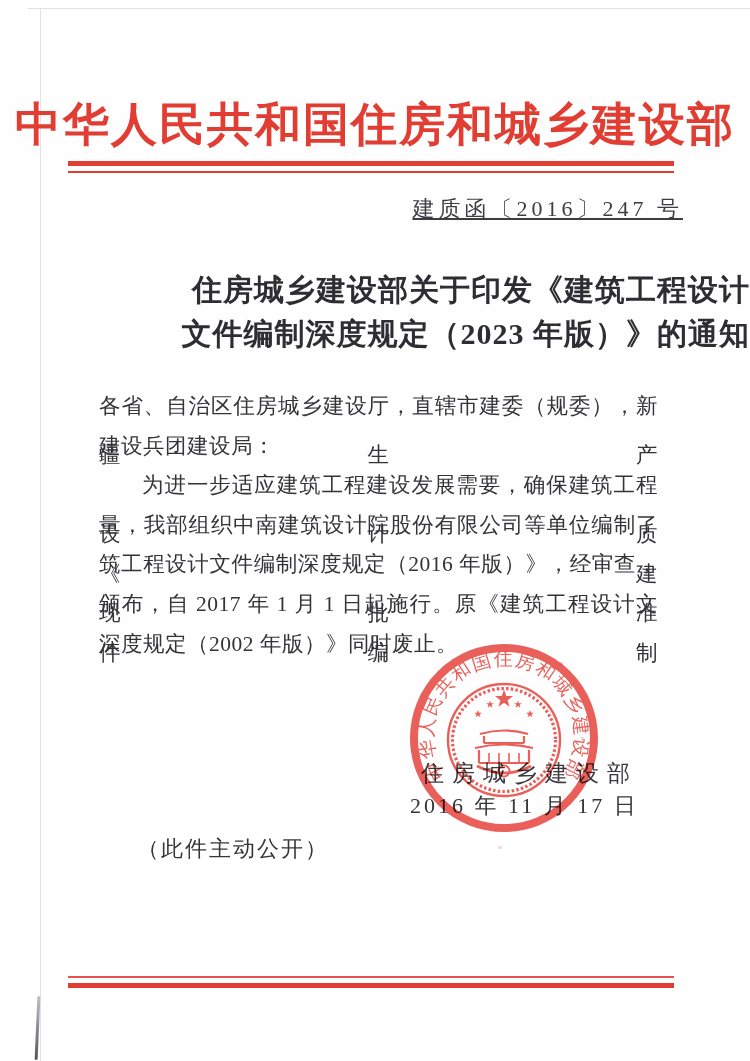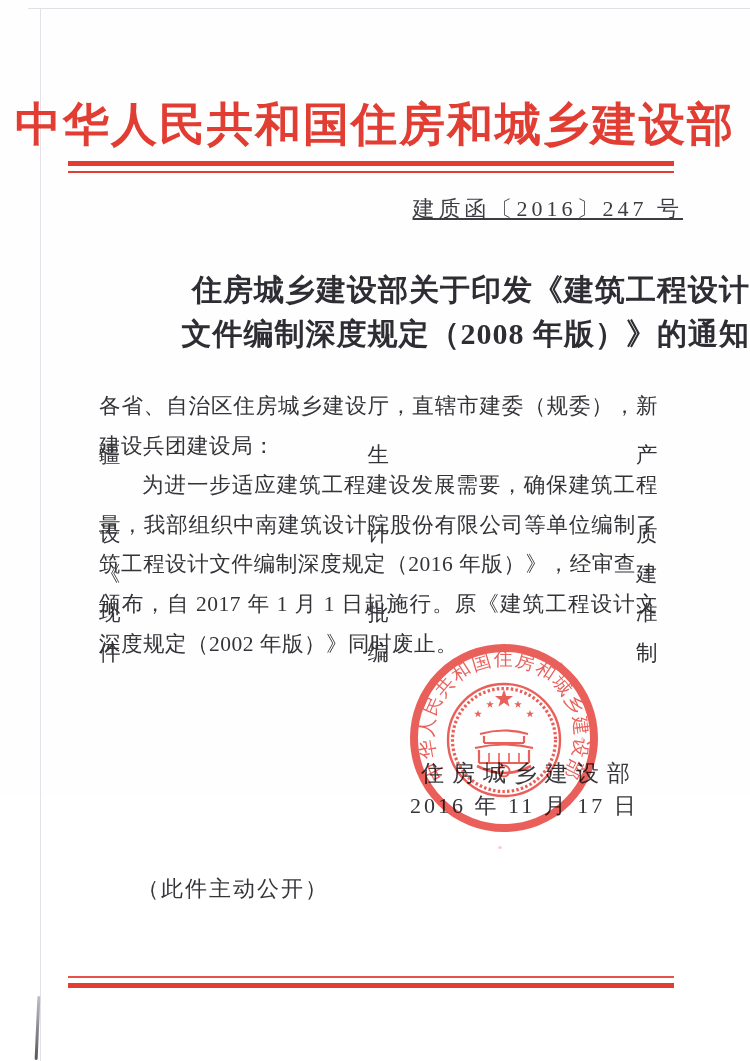--- a/index.html
+++ b/index.html
@@ -72,21 +72,21 @@
   .signature {
     position: absolute; left: 421px; top: 758px; z-index: 2;
     font-size: 23px; color: #3a3a3e; letter-spacing: 8px; white-space: nowrap;
   }
   .sign-date {
     position: absolute; left: 410px; top: 791px; z-index: 2;
     font-size: 22px; color: #36363a; letter-spacing: 3px; white-space: nowrap;
   }
 
   .footer-note {
-    position: absolute; left: 137px; top: 874px;
+    position: absolute; left: 137px; top: 834px;
     font-size: 22px; color: #36363a; letter-spacing: 2px;
   }
 </style>
 </head>
 <body>
 
 <div class="page">
 
   <div class="edge-left"></div>
   <div class="edge-top"></div>
@@ -97,21 +97,21 @@
   <div class="speck s4"></div>
 
   <div class="ministry-title">中华人民共和国住房和城乡建设部</div>
   <div class="rule rule-top-thick"></div>
   <div class="rule rule-top-thin"></div>
 
   <div class="doc-number">建质函〔2016〕247 号</div>
 
   <div class="doc-title">
     <div>住房城乡建设部关于印发《建筑工程设计</div>
-    <div>文件编制深度规定（2008 年版）》的通知</div>
+    <div>文件编制深度规定（2023 年版）》的通知</div>
   </div>
 
   <div class="body-text">
     <div class="body-line fill">各省、自治区住房城乡建设厅，直辖市建委（规委），新疆生产</div>
     <div class="body-line">建设兵团建设局：</div>
     <div class="body-line fill indent">为进一步适应建筑工程建设发展需要，确保建筑工程设计质</div>
     <div class="body-line fill">量，我部组织中南建筑设计院股份有限公司等单位编制了《建</div>
     <div class="body-line fill">筑工程设计文件编制深度规定（2016 年版）》，经审查，现批准</div>
     <div class="body-line fill">颁布，自 2017 年 1 月 1 日起施行。原《建筑工程设计文件编制</div>
     <div class="body-line">深度规定（2002 年版）》同时废止。</div>

